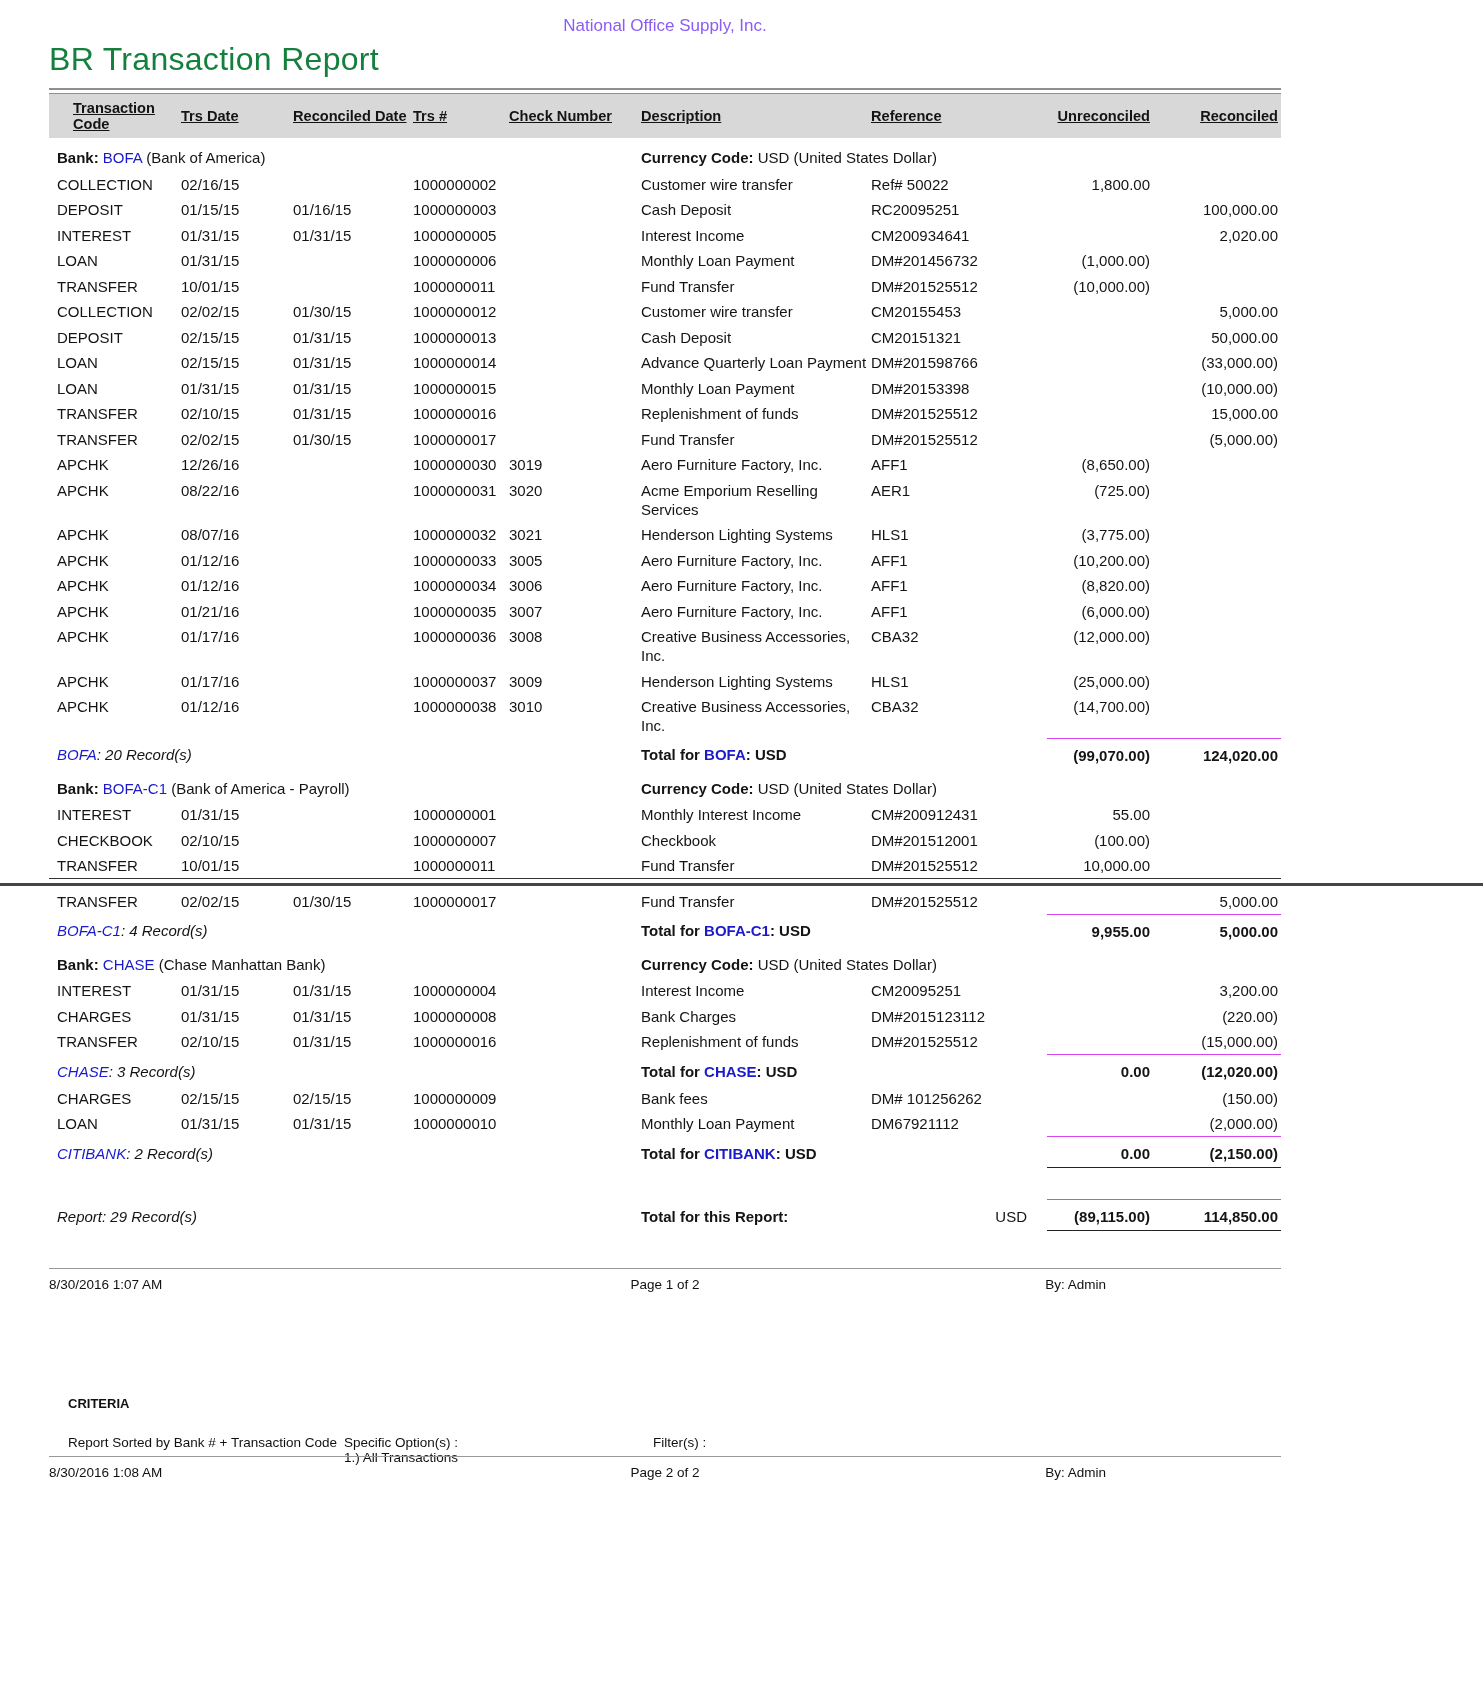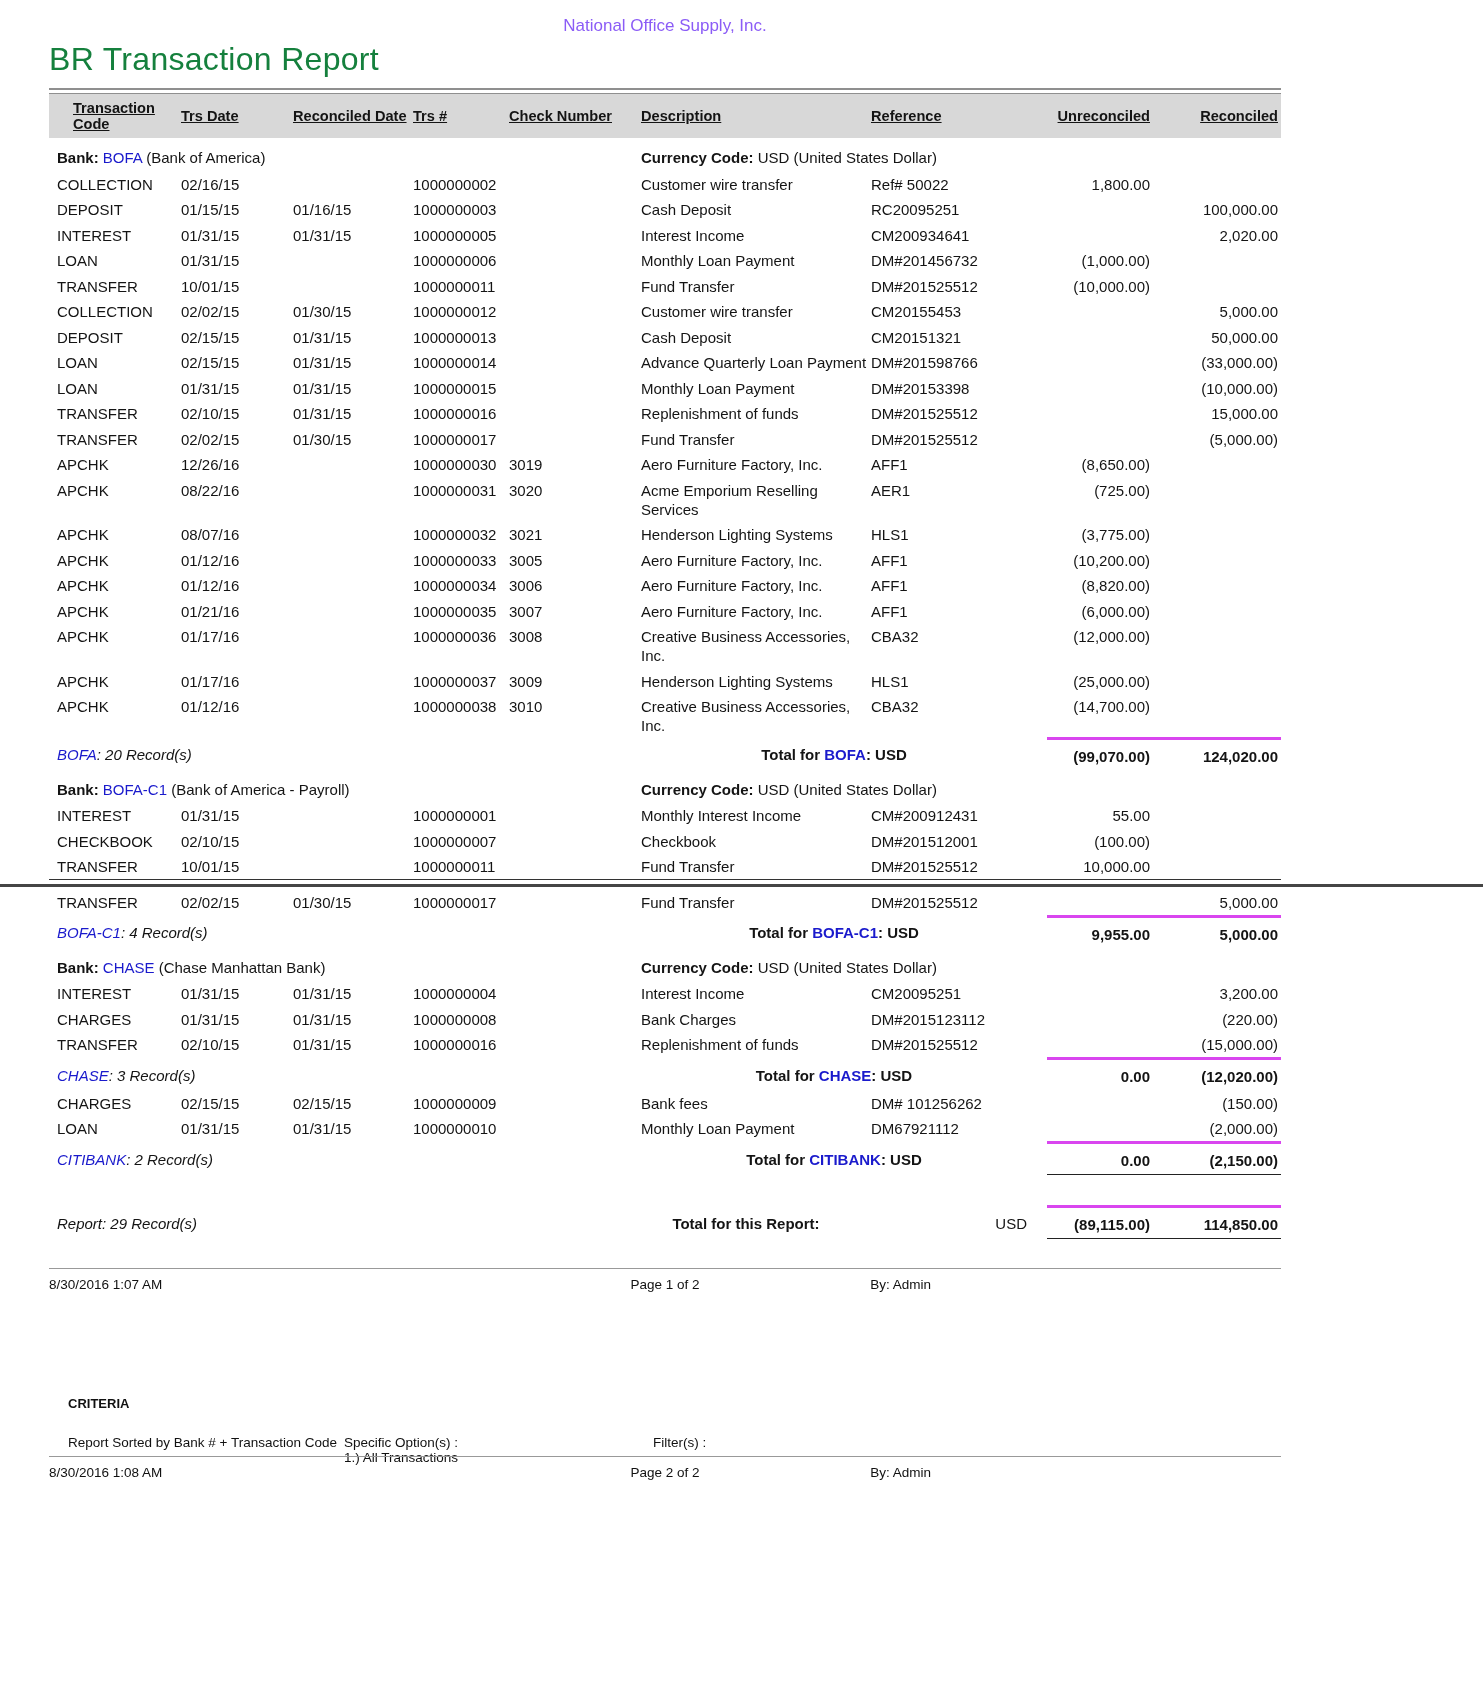--- a/index.html
+++ b/index.html
@@ -29,33 +29,33 @@
   td.num { text-align:right; }
   td.c7 { padding-right:1px; }
   td.c8 { padding-right:3px; }
 
   tr.bank-row td { padding-top:10px; padding-bottom:4px; }
   .b { font-weight:bold; }
   .blue { color:#1a1acc; }
   i { font-style:italic; }
 
   tr.total-row td { padding-top:7px; padding-bottom:4px; }
-  td.totlabel { text-align:center; padding-right:20px; font-weight:bold; }
+  td.totlabel { text-align:left; padding-right:20px; font-weight:bold; }
   td.usd { text-align:right; padding-right:20px; font-weight:normal; }
-  td.line { border-top:3px solid #d946ef; }
+  td.line { border-top:1px solid #d946ef; }
   td.close { border-bottom:1px solid #222; }
   tr.pb td { border-bottom:1px solid #333; }
   tr.spacer td { height:32px; padding:0; }
 
   .page-divider { width:1483px; border-top:3px solid #454545; margin-top:4px; margin-bottom:2px; height:1px; }
 
   .page-footer { position:absolute; left:49px; width:1232px; border-top:1px solid #999;
                  padding-top:8px; font-size:13.5px; display:flex; color:#111; }
   .f1 { top:1268px; } .f2 { top:1456px; }
-  .fl { flex:1; text-align:left; } .fc { flex:1; text-align:center; } .fr { flex:1; text-align:left; }
+  .fl { flex:1; text-align:left; } .fc { flex:1; text-align:center; } .fr { flex:1; text-align:center; }
 
   .criteria { position:absolute; left:49px; top:1396px; width:1232px; font-size:13.5px; color:#111; }
   .ch { font-weight:bold; font-size:13px; margin-left:19px; margin-bottom:24px; }
   .crow { position:relative; height:62px; }
   .cs { position:absolute; left:19px; top:0; }
   .co { position:absolute; left:295px; top:0; }
   .co span { display:block; }
   .cf { position:absolute; left:604px; top:0; }
 </style>
 </head>

